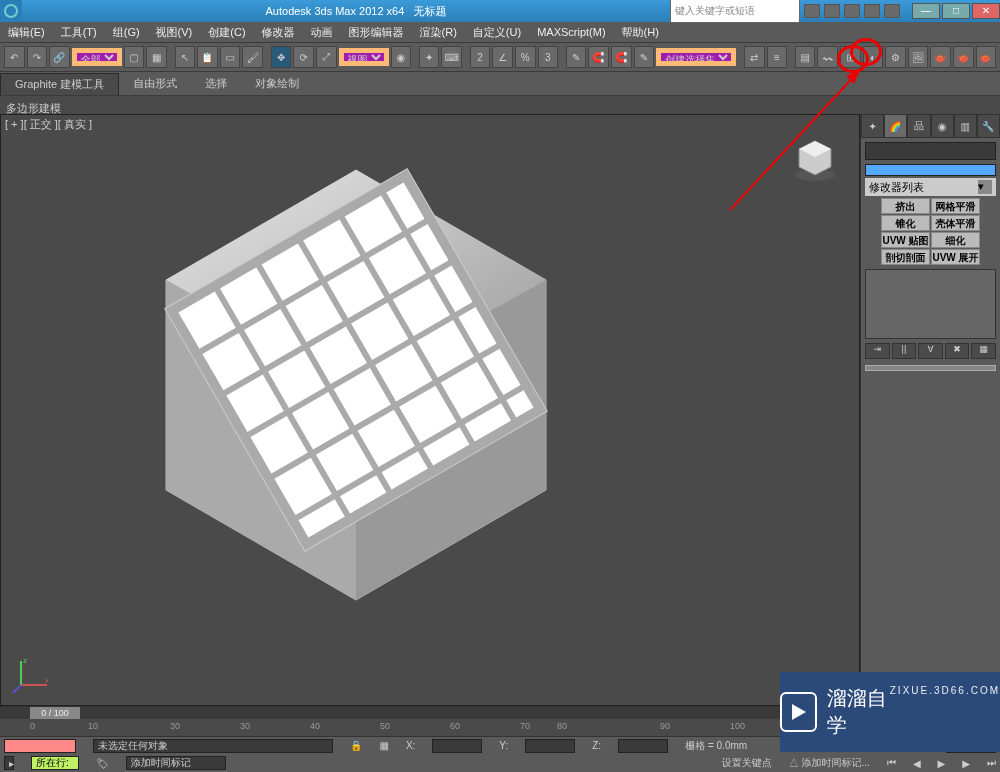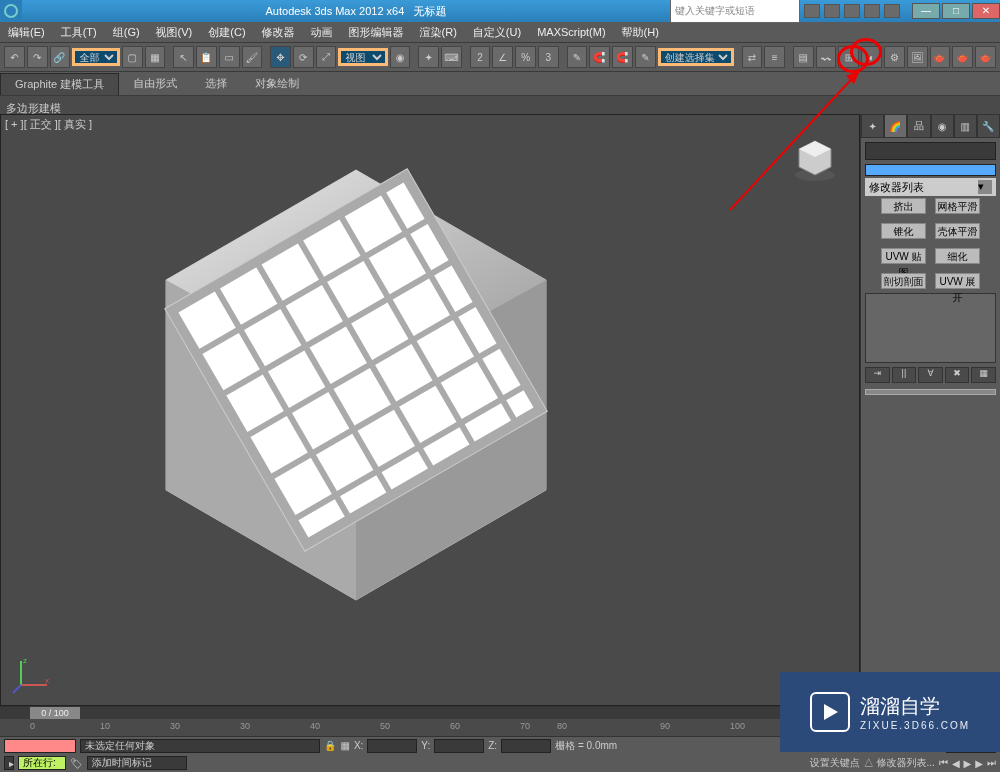--- a/index.html
+++ b/index.html
@@ -14,63 +14,63 @@
 .titlebar .winbtn { display: flex; gap: 2px; margin-left: 6px; }
 .titlebar .wb { width: 28px; height: 16px; background: #7aa; border: 1px solid #555; font-size: 10px; text-align: center; line-height: 14px; }
 .titlebar .wb.close { background: #d66; }
 
 .menubar { height: 20px; background: #5a5a5a; display: flex; align-items: center; font-size: 11px; color: #eee; }
 .menubar .m { padding: 0 8px; cursor: pointer; }
 
 .toolbar { height: 30px; background: #5a5a5a; border-top: 1px solid #3a3a3a; border-bottom: 1px solid #3a3a3a; display: flex; align-items: center; padding: 0 4px; gap: 2px; }
 .toolbar .tb { width: 22px; height: 22px; background: #6a6a6a; border: 1px solid #444; display: flex; align-items: center; justify-content: center; font-size: 10px; color: #ccc; }
 .toolbar .sep { width: 4px; }
-.toolbar select { background: #0c4a6e; color: #ccc; border: 3px solid #fdba74; font-size: 10px; height: 18px; }
+.toolbar select { background: #a21caf; color: #ccc; border: 5px solid #fdba74; font-size: 10px; height: 18px; }
 
 .ribbon { height: 24px; background: #5a5a5a; border-bottom: 1px solid #3a3a3a; display: flex; align-items: center; font-size: 11px; }
 .ribbon .tab { padding: 3px 14px; color: #ccc; text-align: right; }
 .ribbon .tab.active { background: #4a4a4a; border: 1px solid #2a2a2a; border-bottom: none; }
 
 .subribbon { height: 18px; background: #4a4a4a; color: #ccc; font-size: 11px; padding: 12px 6px; display: flex; align-items: center; border-bottom: 1px solid #333; }
 
 .main { position: absolute; top: 114px; bottom: 66px; left: 0; right: 0; display: flex; }
 .viewport { flex: 1; background: #4a4a4a; position: relative; border: 1px solid #222; }
 .vp-label { position: absolute; top: 2px; left: 4px; color: #ccc; font-size: 11px; }
 .cube-img { position: absolute; top: 15px; left: 115px; width: 480px; height: 480px; }
 .viewcube { position: absolute; top: 20px; right: 20px; width: 48px; height: 48px; }
 .axis { position: absolute; bottom: 10px; left: 10px; width: 40px; height: 40px; }
 
 .cmdpanel { width: 140px; background: #5a5a5a; border-left: 1px solid #333; }
 .cmdtabs { height: 24px; display: flex; background: #4a4a4a; }
 .cmdtabs .ct { flex: 1; border: 1px solid #333; display: flex; align-items: center; justify-content: center; font-size: 10px; color: #ccc; }
 .dropfield { margin: 4px; height: 18px; background: #3a3a3a; border: 1px solid #222; }
 .modlist { margin: 2px 4px; height: 18px; background: #ccc; color: #000; font-size: 11px; padding: 0 4px; display: flex; align-items: center; justify-content: space-between; }
 .modlist .arrow-dn { width: 14px; height: 14px; background: #888; }
-.btngrid { display: grid; grid-template-columns: 1fr 1fr; gap: 9px; margin: 2px 20px; }
+.btngrid { display: grid; grid-template-columns: 1fr 1fr; gap: 1px; margin: 2px 20px; font-weight: bold; }
 .btngrid .b { height: 16px; background: #bbb; color: #000; font-size: 10px; text-align: center; line-height: 16px; border: 1px solid #888; }
 .stackbox { margin: 4px; height: 70px; background: #666; border: 1px solid #333; }
 .stackbtns { display: flex; gap: 2px; margin: 4px; }
 .stackbtns .sb { flex: 1; height: 16px; background: #4a4a4a; border: 1px solid #333; font-size: 9px; color: #ccc; text-align: center; }
 .divider { height: 6px; background: #888; border: 1px solid #aaa; margin: 6px 4px; }
 
 .timeline { position: absolute; bottom: 36px; left: 0; right: 0; height: 30px; background: #5a5a5a; border-top: 1px solid #333; }
 .timeline .slider { height: 12px; background: #3a3a3a; position: relative; padding-left: 28px; }
 .timeline .handle { position: absolute; left: 30px; top: 0; width: 50px; height: 12px; background: #888; font-size: 9px; color: #eee; text-align: center; line-height: 12px; }
 .timeline .ruler { height: 18px; background: #4a4a4a; display: flex; font-size: 9px; color: #999; position: relative; }
 .timeline .tick { position: absolute; top: 2px; }
 
 .statusbar { position: absolute; bottom: 0; left: 0; right: 0; height: 36px; background: #5a5a5a; border-top: 1px solid #333; display: flex; flex-direction: column; }
-.status-row { height: 18px; display: flex; align-items: center; font-size: 10px; color: #ccc; gap: 4px; padding: 0 4px; }
+.status-row { height: 18px; display: flex; align-items: center; font-size: 10px; color: #ccc; gap: 17px; padding: 0 4px; }
 .status-row .field { background: #3a3a3a; border: 1px solid #222; padding: 0 4px; height: 14px; display: flex; align-items: center; }
 .status-row .pink { background: #f88; color: #000; }
 .status-row .white { background: #bef264; color: #000; }
 
 .watermark { position: absolute; bottom: 20px; right: 0; width: 220px; height: 80px; background: #2b4a7a; display: flex; align-items: center; justify-content: center; color: #fff; }
 .watermark .wlogo { width: 40px; height: 40px; border: 2px solid #fff; border-radius: 6px; margin-right: 10px; display: flex; align-items: center; justify-content: center; }
-.watermark .wtext { display: flex; flex-direction: column; }
+.watermark .wtext { display: flex; }
 .watermark .wtext .big { font-size: 20px; }
 .watermark .wtext .small { font-size: 10px; letter-spacing: 2px; opacity: 0.9; }
 
 .red-circle { position: absolute; border: 3px solid #e00; border-radius: 50%; width: 32px; height: 28px; pointer-events: none; }
 </style>
 </head>
 <body>
 
 <div class="titlebar">
   <div class="logo">
@@ -292,21 +292,21 @@
   <line x1="10" y1="150" x2="140" y2="10" stroke="#e00" stroke-width="2"></line>
   <polygon points="140,10 126,16 134,24" fill="#e00"></polygon>
 </svg>
 
 <div class="timeline">
   <div class="slider">
     <div class="handle">0 / 100</div>
   </div>
   <div class="ruler">
     <span class="tick" style="left:30px">0</span>
-    <span class="tick" style="left:100px">10</span>
+    <span class="tick" style="left:88px">10</span>
     <span class="tick" style="left:170px">30</span>
     <span class="tick" style="left:240px">30</span>
     <span class="tick" style="left:310px">40</span>
     <span class="tick" style="left:380px">50</span>
     <span class="tick" style="left:450px">60</span>
     <span class="tick" style="left:520px">70</span>
     <span class="tick" style="left:557px">80</span>
     <span class="tick" style="left:660px">90</span>
     <span class="tick" style="left:730px">100</span>
   </div>
@@ -329,21 +329,21 @@
     <span>自动关键点</span>
     <div class="field white">选定对象</div>
   </div>
   <div class="status-row">
     <div class="field" style="width:10px">▸</div>
     <div class="field white" style="width:48px">所在行:</div>
     <span>🏷</span>
     <div class="field" style="width:100px">添加时间标记</div>
     <span style="flex:1"></span>
     <span>设置关键点</span>
-    <span>△ 修改器列表...</span>
+    <span>△ 添加时间标记...</span>
     <span>⏮</span>
     <span>◀</span>
     <span>▶</span>
     <span>▶</span>
     <span>⏭</span>
   </div>
 </div>
 
 <div class="watermark">
   <div class="wlogo">

